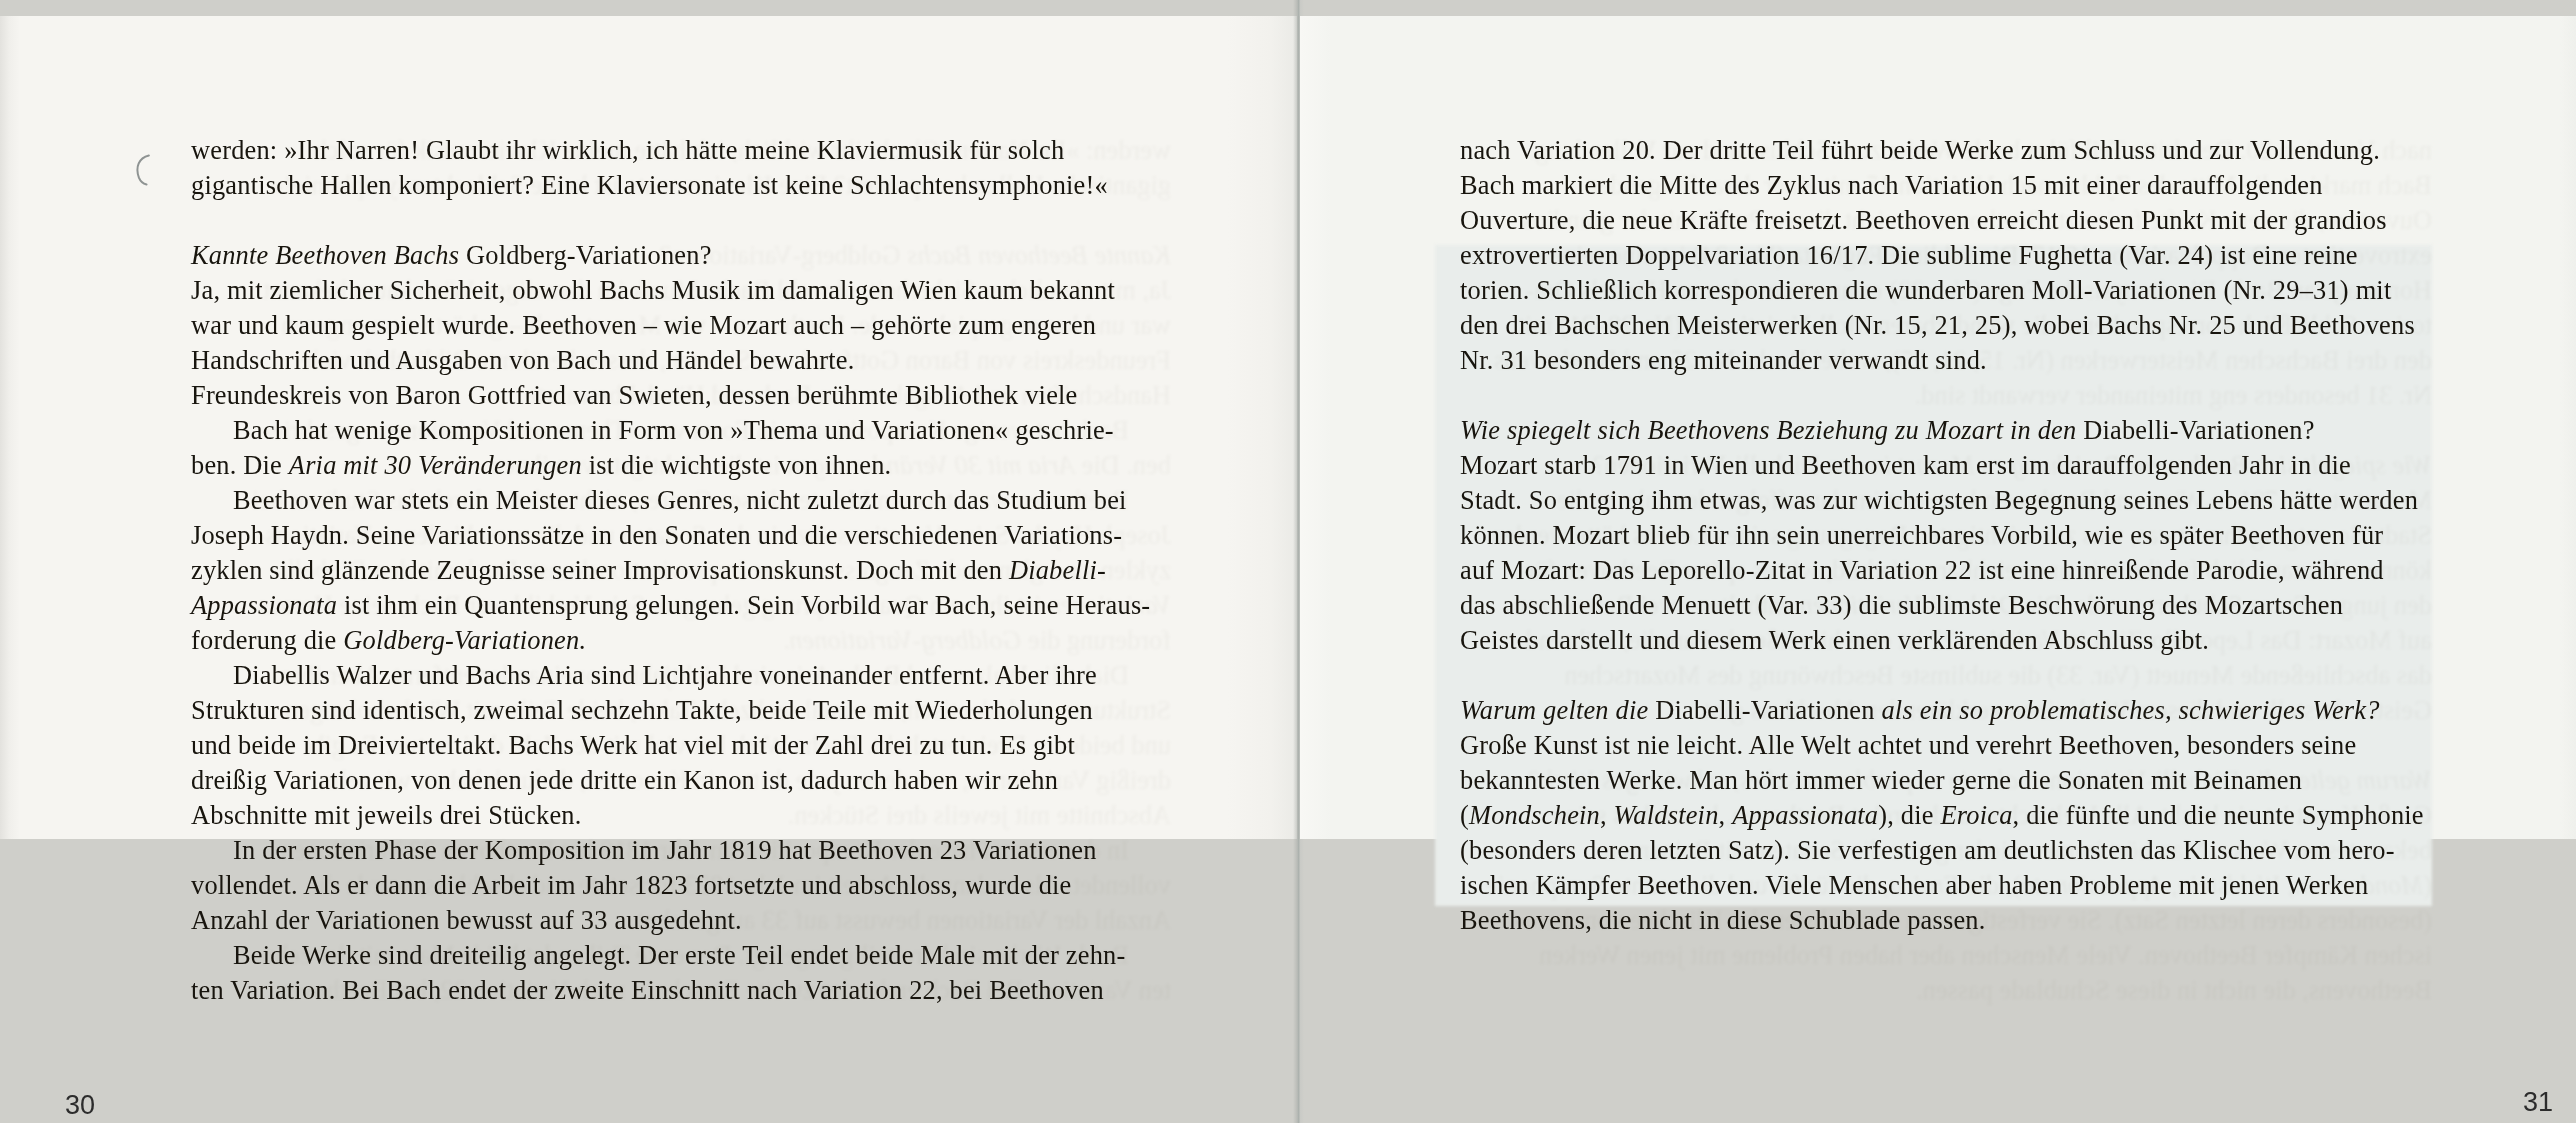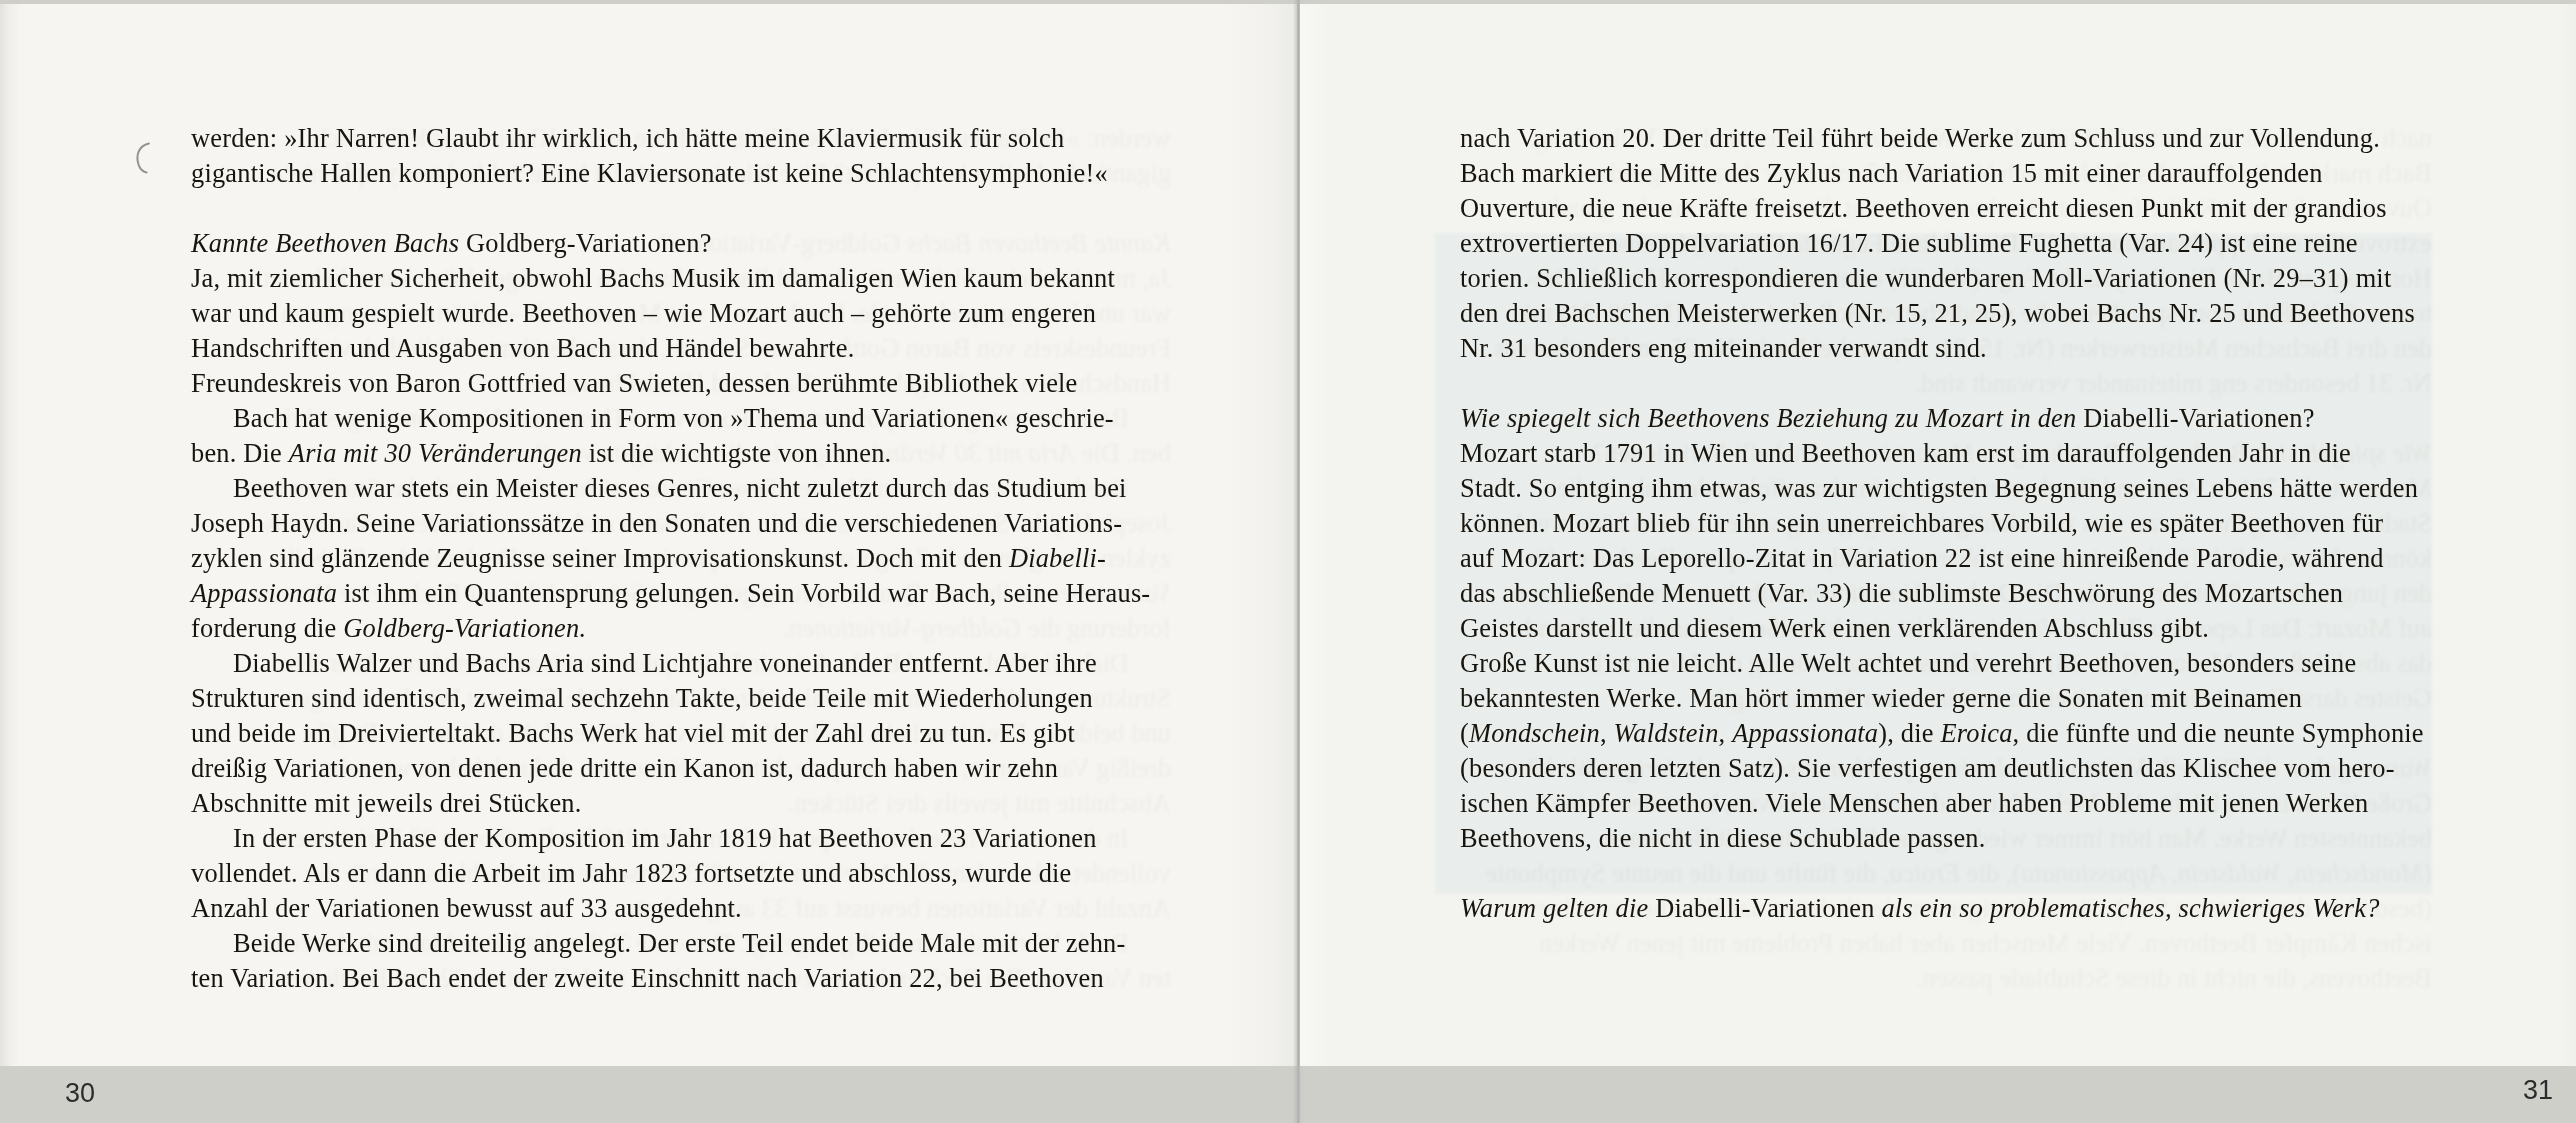--- a/index.html
+++ b/index.html
@@ -1,18 +1,18 @@
 <!DOCTYPE html>
 <html style="font-size:12.4px"><head>
 <meta charset="utf-8">
 <style>
   html,body{margin:0;padding:0;background:#cfcfca;}
   #canvas{position:relative;width:2576px;height:1124px;overflow:hidden;
           font-family:"Liberation Serif",serif;}
-  .page{position:absolute;top:4px;height:1062px;}
+  .page{position:absolute;top:16px;height:823px;}
   .left-page{left:0;width:1297px;
     background:
       linear-gradient(90deg, #e3e2de 0px, #f0efeb 9.3px, rgba(246,245,241,0) 20px),
       linear-gradient(270deg, #eaeae6 0px, #f2f1ed 26.4px, rgba(246,245,241,0) 70px),
       #f6f5f1;}
   .right-page{left:1300px;width:1276px;
     background:
       linear-gradient(90deg, #f8f8f5 0px, rgba(243,244,240,0) 31px),
       linear-gradient(270deg, #eff0ec 0px, rgba(243,244,240,0) 15.6px),
       #f3f4f0;}
@@ -189,29 +189,29 @@
           <div class="line"><span class="it">Wie spiegelt sich Beethovens Beziehung zu Mozart in den </span><span>Diabelli-Variationen?</span></div>
         </div>
         <div class="par">
           <div class="line"><span>Mozart starb 1791 in Wien und Beethoven kam erst im darauffolgenden Jahr in die</span></div>
           <div class="line"><span>Stadt. So entging ihm etwas, was zur wichtigsten Begegnung seines Lebens hätte werden</span></div>
           <div class="line"><span>können. Mozart blieb für ihn sein unerreichbares Vorbild, wie es später Beethoven für</span></div>
           <div class="line"><span>auf Mozart: Das Leporello-Zitat in Variation 22 ist eine hinreißende Parodie, während</span></div>
           <div class="line"><span>das abschließende Menuett (Var. 33) die sublimste Beschwörung des Mozartschen</span></div>
           <div class="line"><span>Geistes darstellt und diesem Werk einen verklärenden Abschluss gibt.</span></div>
         </div>
+        <div class="par gap">
+          <div class="line"><span class="it">Warum gelten die </span><span>Diabelli-Variationen </span><span class="it">als ein so problematisches, schwieriges Werk?</span></div>
+        </div>
         <div class="par">
           <div class="line"><span>Große Kunst ist nie leicht. Alle Welt achtet und verehrt Beethoven, besonders seine</span></div>
           <div class="line"><span>bekanntesten Werke. Man hört immer wieder gerne die Sonaten mit Beinamen</span></div>
           <div class="line"><span>(</span><span class="it">Mondschein</span><span>, </span><span class="it">Waldstein</span><span>, </span><span class="it">Appassionata</span><span>), die </span><span class="it">Eroica</span><span>, die fünfte und die neunte Symphonie</span></div>
           <div class="line"><span>(besonders deren letzten Satz). Sie verfestigen am deutlichsten das Klischee vom hero-</span></div>
           <div class="line"><span>ischen Kämpfer Beethoven. Viele Menschen aber haben Probleme mit jenen Werken</span></div>
           <div class="line"><span>Beethovens, die nicht in diese Schublade passen.</span></div>
         </div>
-        <div class="par gap">
-          <div class="line"><span class="it">Warum gelten die </span><span>Diabelli-Variationen </span><span class="it">als ein so problematisches, schwieriges Werk?</span></div>
-        </div>
       </div>
     <div class="pagenum pn-right">31</div>
   </div>
 
 </div>
 
 
 </body></html>

